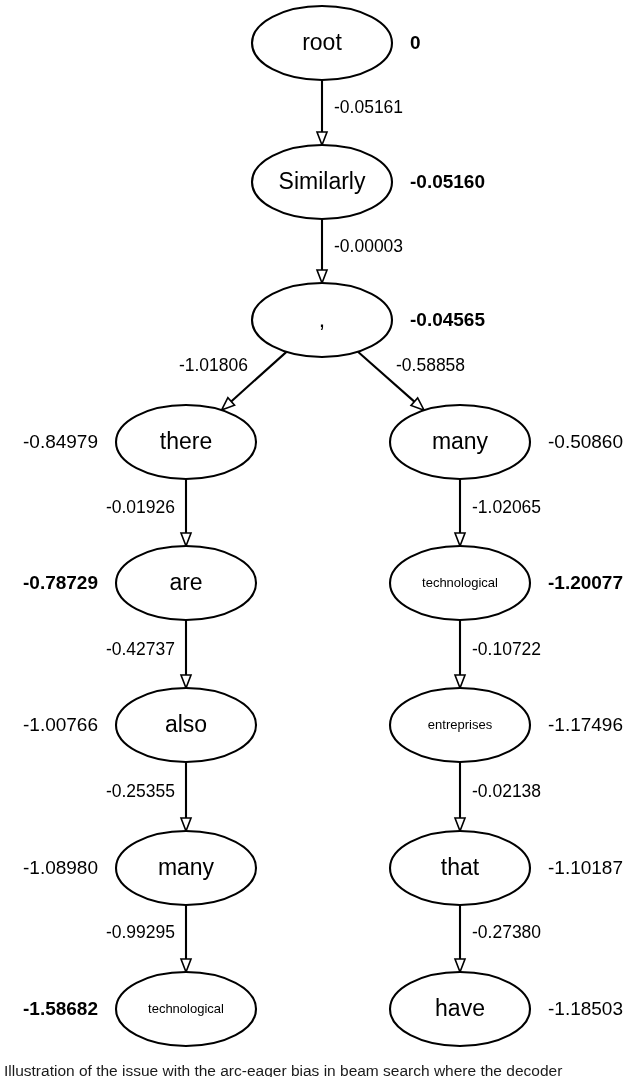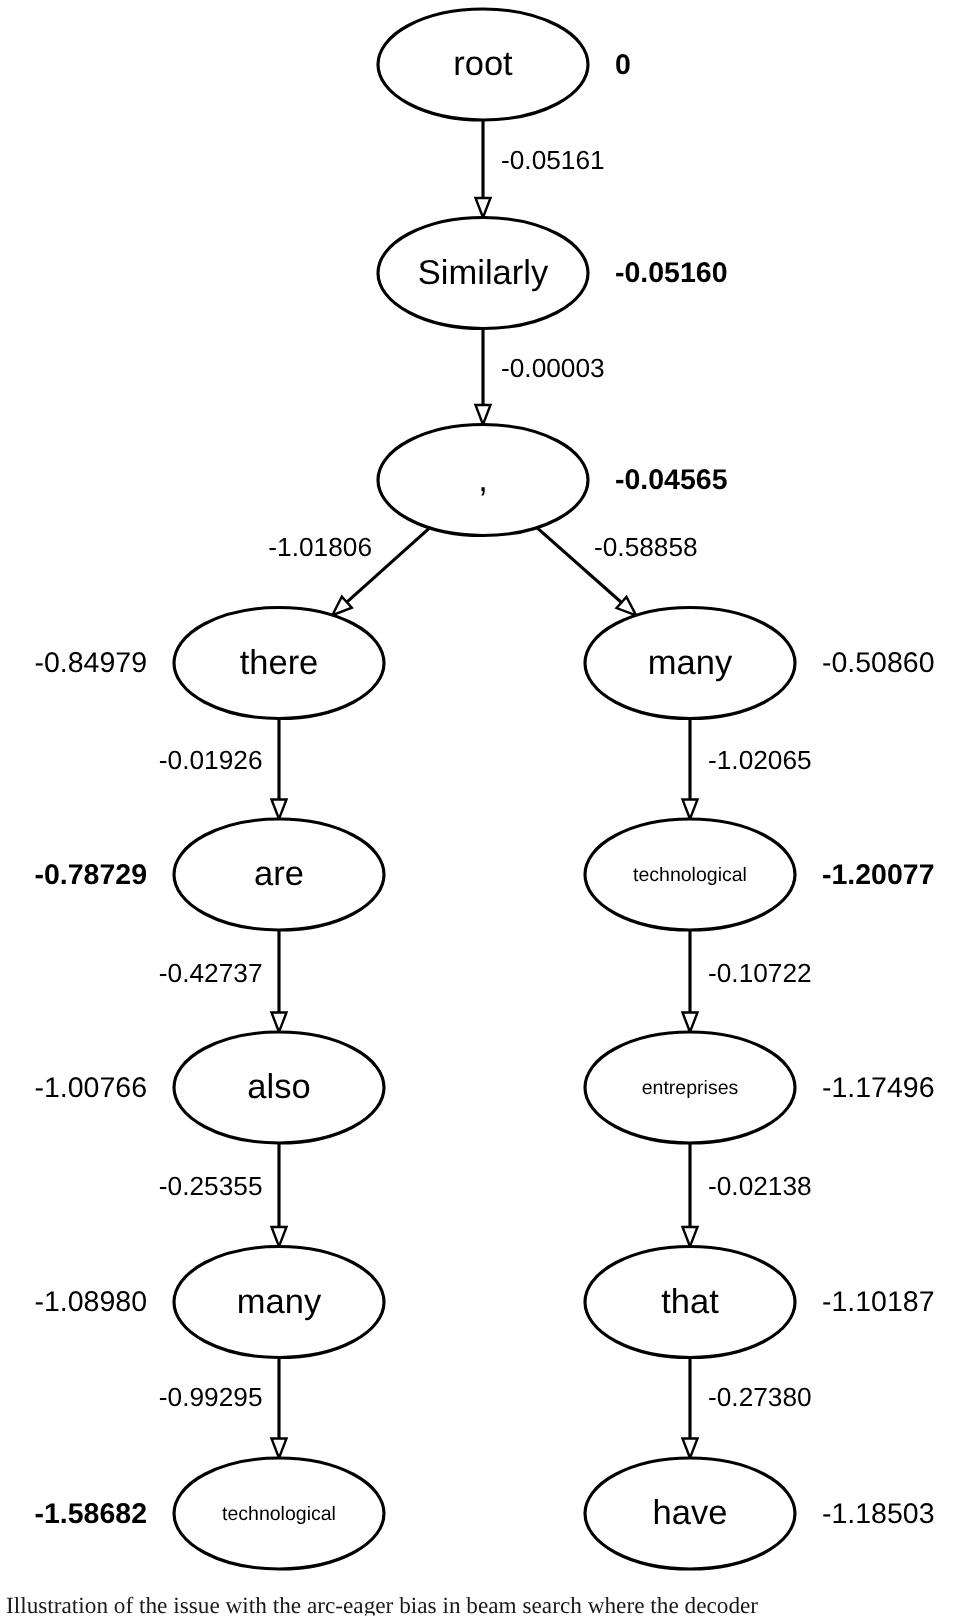--- a/index.html
+++ b/index.html
@@ -71,21 +71,21 @@
   .score-label.anchor-end { text-anchor: end; }
   .score-label.anchor-start { text-anchor: start; }
   .score-label.bold { font-weight: bold; }
   #caption {
     position: absolute;
     left: 0;
     top: 1062px;
     width: 640px;
     height: 15px;
     overflow: hidden;
-    font-family: Liberation Serif, serif;
+    font-family: Liberation Sans, sans-serif;
     font-size: 15.5px;
     line-height: 18px;
     color: #1a1a1a;
     text-align: left;
     padding-left: 4px;
     box-sizing: border-box;
     white-space: nowrap;
   }
 </style>
 </head>

